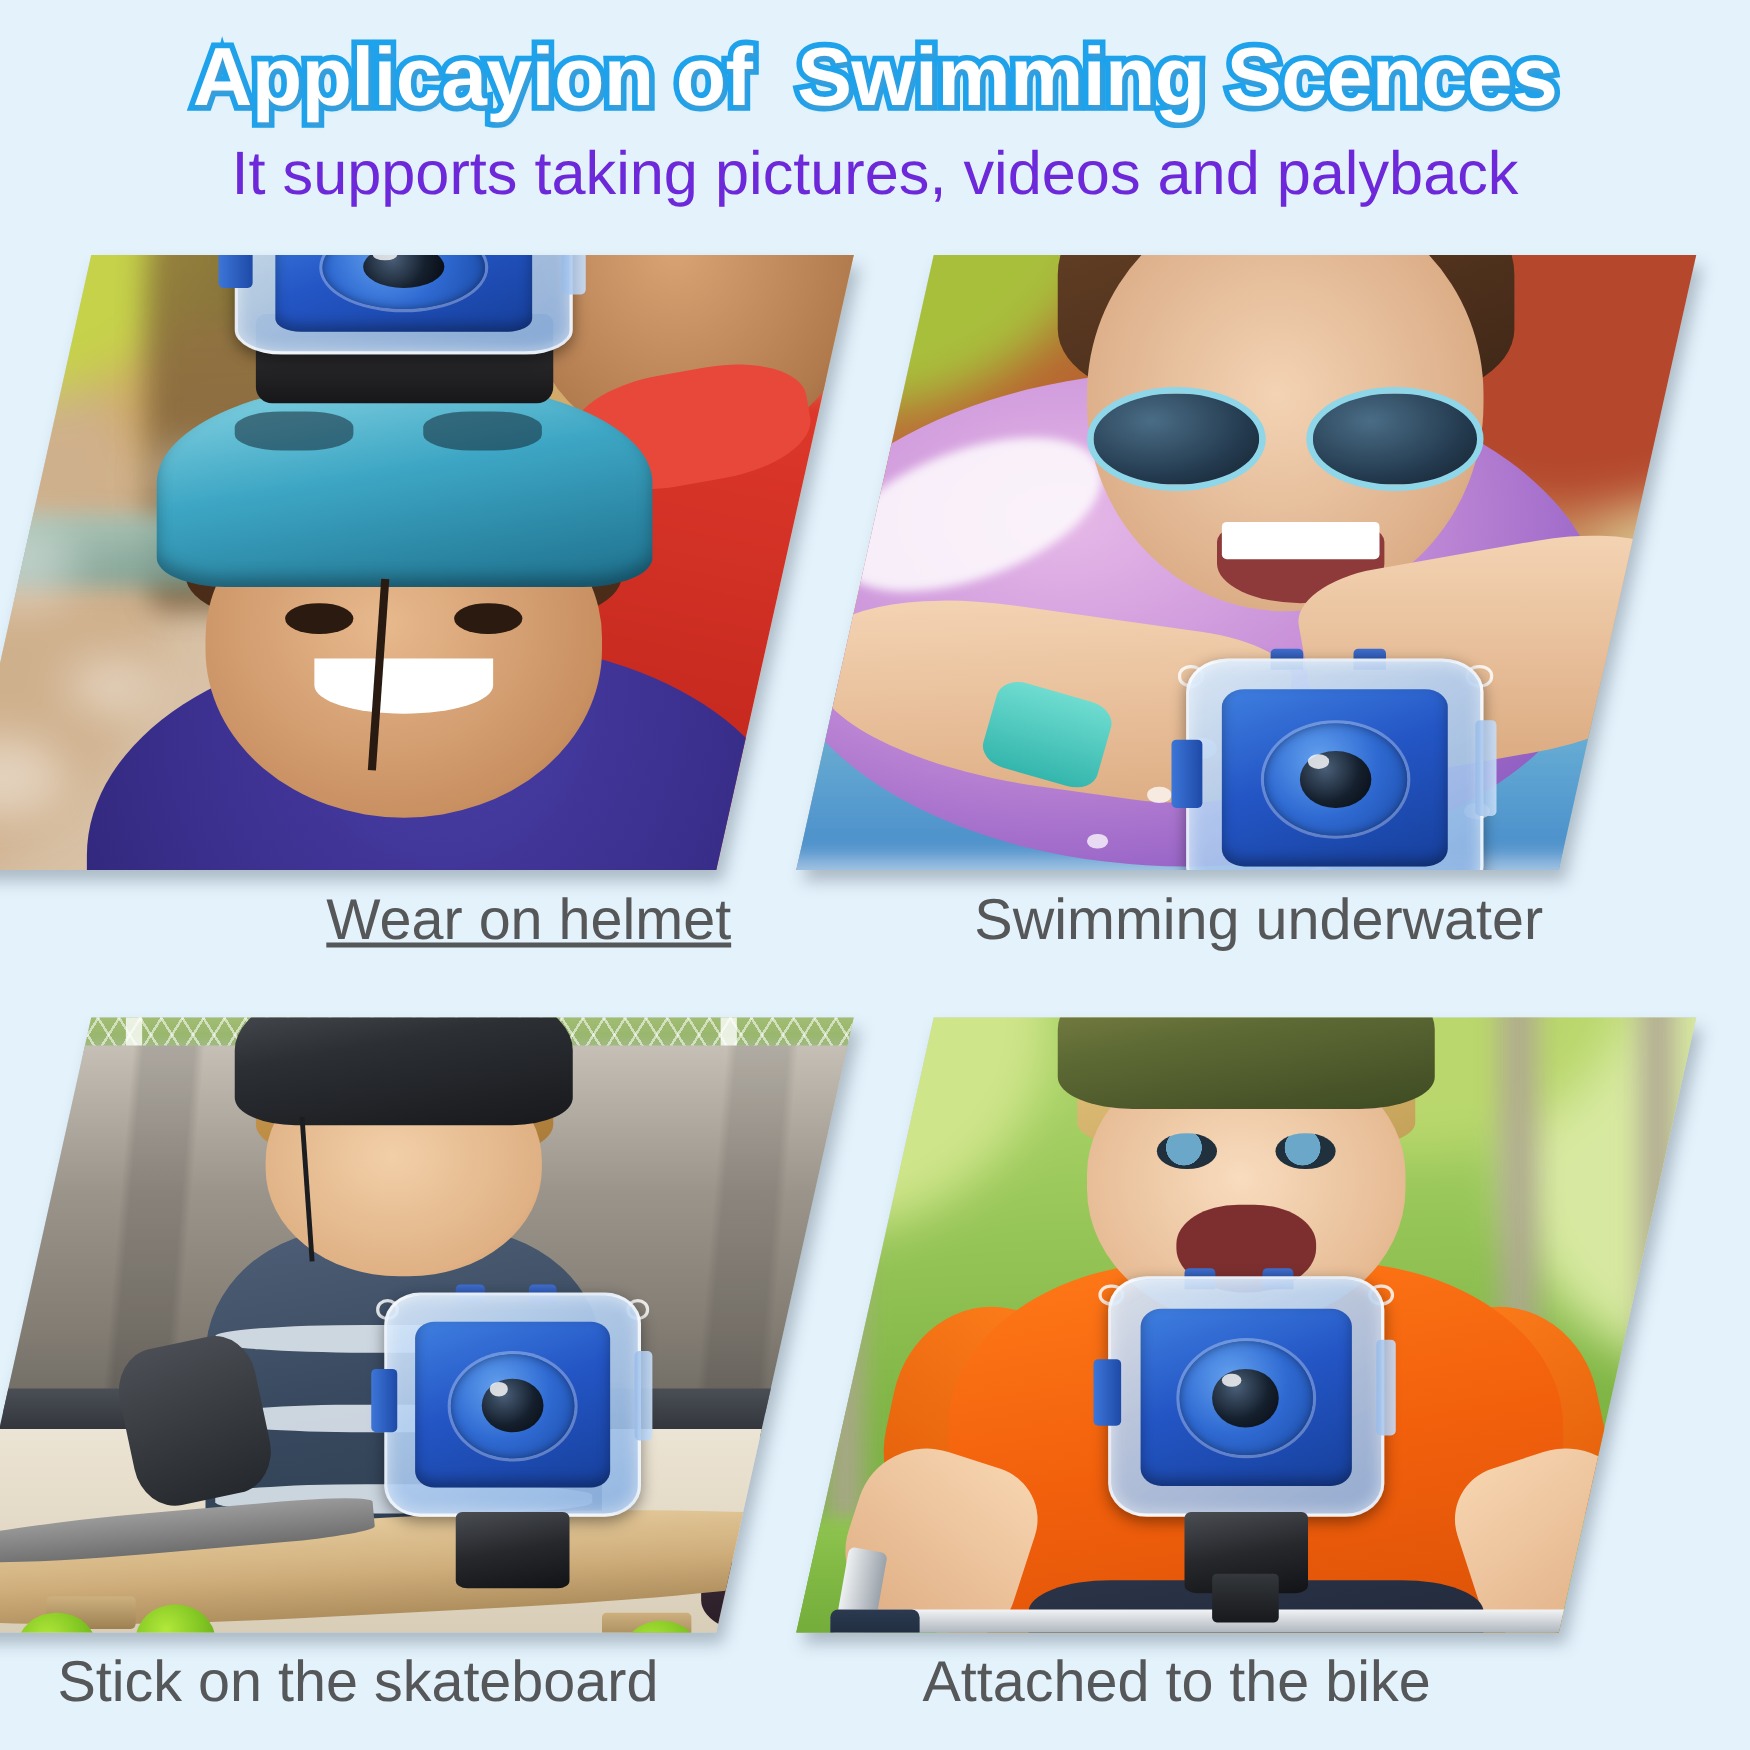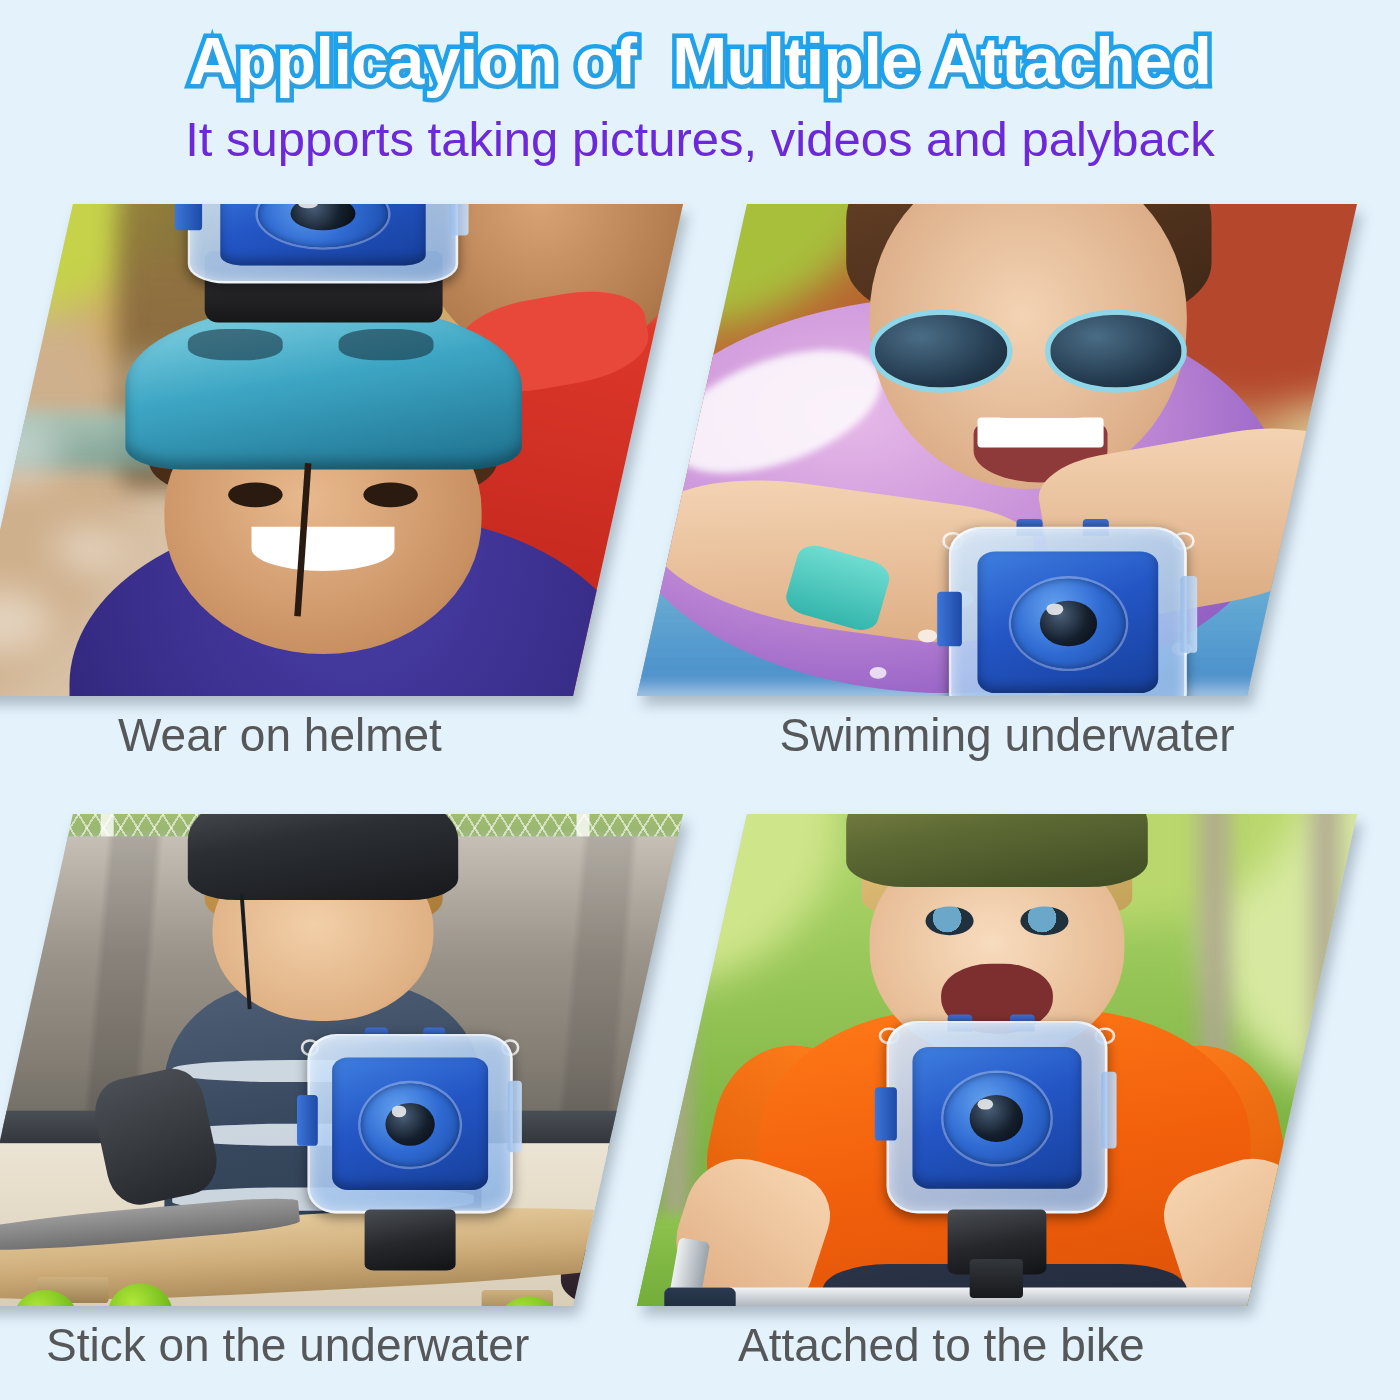--- a/index.html
+++ b/index.html
@@ -85,21 +85,21 @@
     position: absolute;
     left: 0;
     top: 505px;
     width: 610px;
     font-size: 46px;
     color: #555759;
     font-weight: normal;
     white-space: nowrap;
     line-height: 1.15;
   }
-  .scene.r1c1 .caption { text-align: left;   padding-left: 100px; }
+  .scene.r1c1 .caption { text-align: center;   padding-left: 100px; text-decoration: underline; }
   .scene.r1c2 .caption { text-align: center;   padding-left: 10px;  }
   .scene.r2c1 .caption { text-align: left;   padding-left: 28px;  }
   .scene.r2c2 .caption { text-align: left;   padding-left: 46px;  }
 
   
   
   
   .art { position:absolute; inset:0; }
   .blur { filter: blur(14px); }
   .b2   { filter: blur(7px); }
@@ -520,21 +520,21 @@
   .cam-mount-arm {
     position:absolute; left:38%; top:124%; width:24%; height:20%;
     background: linear-gradient(180deg,#34373b,#17191c);
     border-radius: 3px;
   }
 </style>
 </head>
 <body>
 
 <div class="header">
-  <div class="title">Applicayion of  Multiple Attached</div>
+  <div class="title">Applicayion of  Swimming Scences</div>
   <div class="subtitle">It supports taking pictures, videos and palyback</div>
 </div>
 
 <div class="scene-grid">
 
   <div class="scene r1c1">
     <div class="plate">
       <div class="plate-inner">
         <div class="art">
           <div class="s1-bg blur"></div>
@@ -672,21 +672,21 @@
             <div class="cam-side"></div>
             <div class="cam-side-r"></div>
             <div class="cam-lens-ring"></div>
             <div class="cam-lens"></div>
             <div class="cam-glint"></div>
             <div class="cam-mount"></div>
           </div>
         </div>
       </div>
     </div>
-    <div class="caption">Stick on the underwater</div>
+    <div class="caption">Stick on the skateboard</div>
   </div>
 
   <div class="scene r2c2">
     <div class="plate">
       <div class="plate-inner">
         <div class="art">
           <div class="s4-bg blur"></div>
           <div class="s4-trunk" style="left:6%"></div>
           <div class="s4-trunk" style="left:74%"></div>
           <div class="s4-trunk" style="left:88%"></div>

